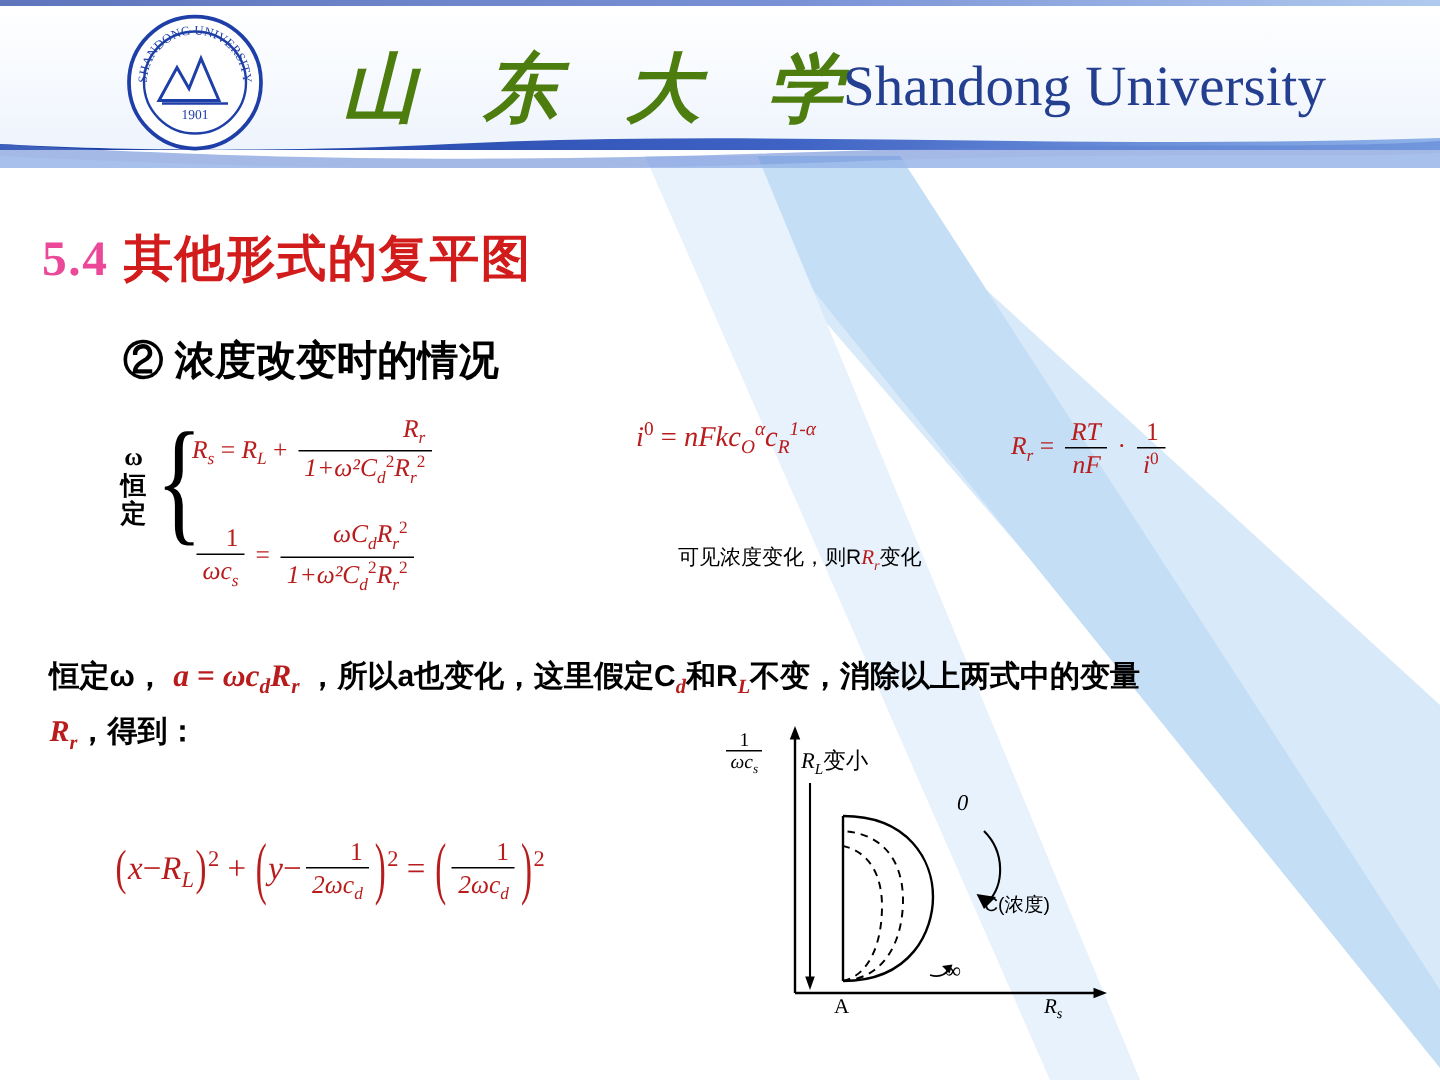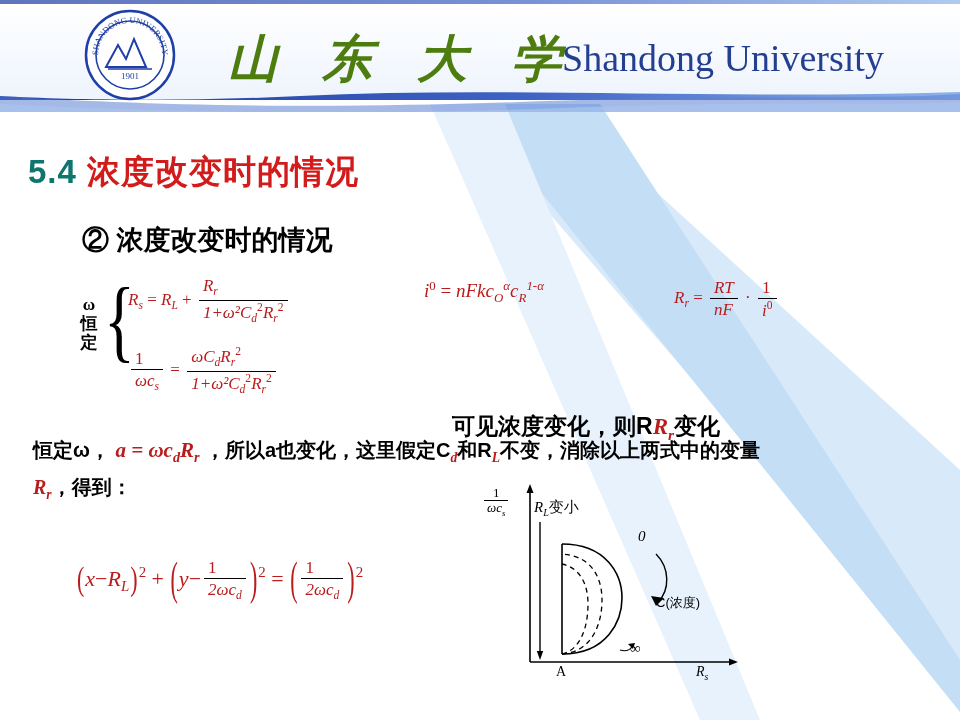--- a/index.html
+++ b/index.html
@@ -73,21 +73,21 @@
     position: absolute;
     left: 28px;
     top: 150px;
     font-size: 33px;
     font-weight: bold;
     color: #d21b1b;
     letter-spacing: 1px;
     white-space: nowrap;
     z-index: 4;
   }
-  .slide-title .num { color: #0f766e; }
+  .slide-title .num { color: #ec4899; font-family: Liberation Serif, serif; }
 
   .subtitle {
     position: absolute;
     left: 82px;
     top: 222px;
     font-size: 27px;
     font-weight: bold;
     color: #000000;
     white-space: nowrap;
     z-index: 4;
@@ -124,21 +124,21 @@
   .math {
     font-family: "Liberation Serif", serif;
     font-style: italic;
     color: #b91c1c;
   }
   .mathup { font-style: normal; }
 
   .frac {
     display: inline-block;
     vertical-align: middle;
-    text-align: left;
+    text-align: right;
     line-height: 1.12;
     margin: 0 3px;
   }
   .frac > .num {
     display: block;
     padding: 0 4px 1px 4px;
     border-bottom: 1.2px solid #000;
   }
   .frac > .den {
     display: block;
@@ -181,26 +181,25 @@
     top: 278px;
     font-size: 17px;
     z-index: 4;
     white-space: nowrap;
   }
 
   .note1 {
     position: absolute;
     left: 452px;
     top: 363px;
-    font-size: 23px;
-    font-weight: bold;
+    font-size: 14px;
+    font-weight: normal;
     color: #000;
     white-space: nowrap;
     z-index: 4;
-    margin-top: 48px;
   }
 
   .para {
     position: absolute;
     left: 33px;
     top: 432px;
     width: 760px;
     font-size: 20px;
     font-weight: bold;
     color: #000;
@@ -293,21 +292,21 @@
       <textPath href="#arcTop" startOffset="50%" text-anchor="middle">SHANDONG UNIVERSITY</textPath>
     </text>
   </svg>
 </div>
 
 <div class="cn-name">山 东 大 学</div>
 <div class="en-name">Shandong University</div>
 
 <div class="slide-title">
   <span class="num">5.4</span>
-  <span>浓度改变时的情况</span>
+  <span>其他形式的复平图</span>
 </div>
 
 <div class="subtitle">② 浓度改变时的情况</div>
 
 <div class="omega-label">
   <div class="w">ω</div>
   <div>恒</div>
   <div>定</div>
 </div>
 <div class="brace">{</div>

